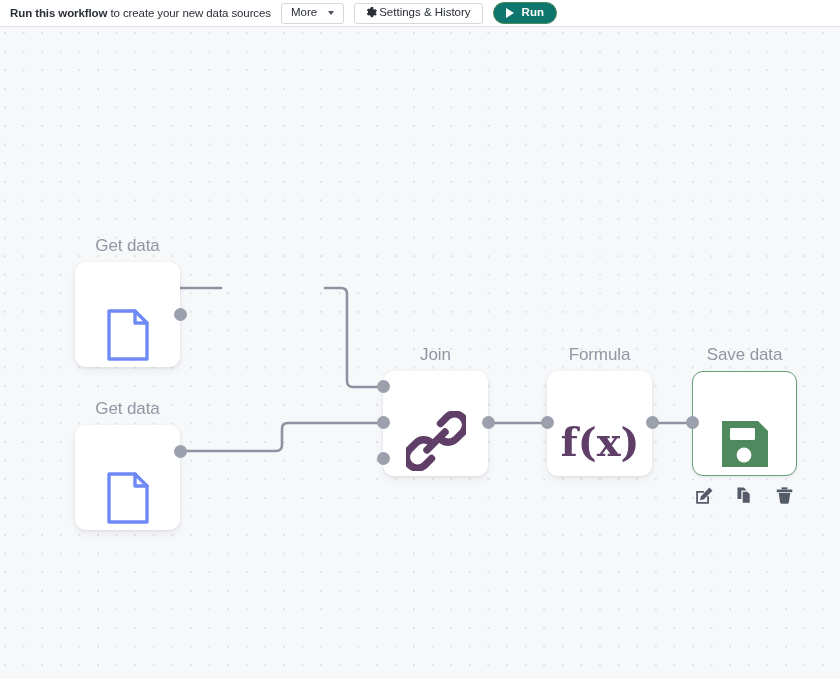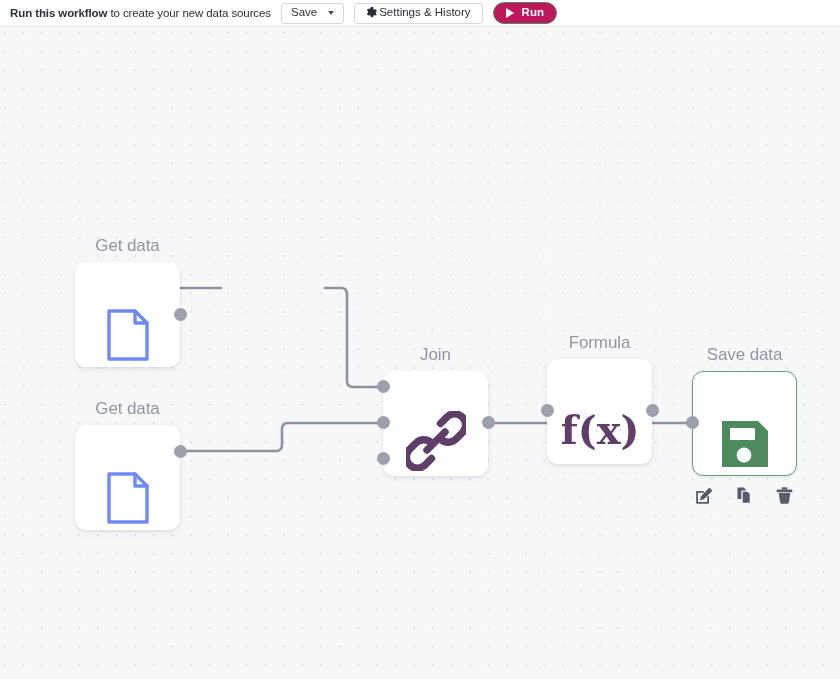--- a/index.html
+++ b/index.html
@@ -57,21 +57,21 @@
     width: 0; height: 0;
     border-left: 3.5px solid transparent;
     border-right: 3.5px solid transparent;
     border-top: 4.5px solid #4a4e58;
     display: block;
   }
 
   .gear { width: 12px; height: 12px; display: block; }
 
   .tb-btn.run {
-    background: #be185d;
+    background: #0f766e;
     border: 1px solid #4f8a5f;
     color: #ffffff;
     font-weight: bold;
     padding: 0 12px;
     gap: 8px;
     height: 22px;
     border-radius: 11px;
   }
 
   .play {
@@ -178,21 +178,21 @@
 </head>
 <body>
 
 <div class="toolbar">
 
   <div class="toolbar-headline">
     <span class="hl-strong">Run this workflow</span><span> to create your new data sources</span>
   </div>
 
   <button class="tb-btn more">
-    <span>Save</span>
+    <span>More</span>
     <span class="chev"></span>
   </button>
 
   <button class="tb-btn">
     <span class="gear">
       <svg viewBox="0 0 16 16" width="12" height="12" aria-hidden="true">
         <path fill="#2b2f38" d="M8 5.1A2.9 2.9 0 1 0 8 10.9 2.9 2.9 0 0 0 8 5.1zm0 4.4A1.5 1.5 0 1 1 8 6.5a1.5 1.5 0 0 1 0 3z"></path>
         <path fill="#2b2f38" d="M14.3 9.2l-1.2-.7c.05-.33.08-.66.08-1s-.03-.67-.08-1l1.2-.7a.5.5 0 0 0 .2-.63l-1.1-1.9a.5.5 0 0 0-.6-.23l-1.32.47a5.6 5.6 0 0 0-1.73-1l-.23-1.38A.5.5 0 0 0 9 0H6.8a.5.5 0 0 0-.5.42L6.07 1.8a5.6 5.6 0 0 0-1.73 1L3.02 2.33a.5.5 0 0 0-.6.23l-1.1 1.9a.5.5 0 0 0 .2.63l1.2.7c-.05.33-.08.66-.08 1s.03.67.08 1l-1.2.7a.5.5 0 0 0-.2.63l1.1 1.9a.5.5 0 0 0 .6.23l1.32-.47c.5.42 1.09.76 1.73 1l.23 1.38a.5.5 0 0 0 .5.42H9a.5.5 0 0 0 .5-.42l.23-1.38a5.6 5.6 0 0 0 1.73-1l1.32.47a.5.5 0 0 0 .6-.23l1.1-1.9a.5.5 0 0 0-.18-.62z"></path>
       </svg>
     </span>
@@ -261,21 +261,21 @@
           </g>
         </svg>
       </span>
     </div>
     <span class="port in" style="top:9px;"></span>
     <span class="port in" style="top:45px;"></span>
     <span class="port in" style="top:81px;"></span>
     <span class="port out" style="top:45px;"></span>
   </div>
 
-  <div class="node" style="left:547px; top:332px;">
+  <div class="node" style="left:547px; top:344px;">
     <span class="node-label">Formula</span>
     <div class="node-box">
       <span class="node-icon">
         <svg width="76" height="56" viewBox="0 0 76 56" aria-hidden="true">
           <text x="38" y="41" text-anchor="middle" font-family="&quot;DejaVu Serif&quot;, serif" font-size="40" font-weight="bold" fill="#5f3e68">f(x)</text>
         </svg>
       </span>
     </div>
     <span class="port in" style="top:45px;"></span>
     <span class="port out" style="top:45px;"></span>

